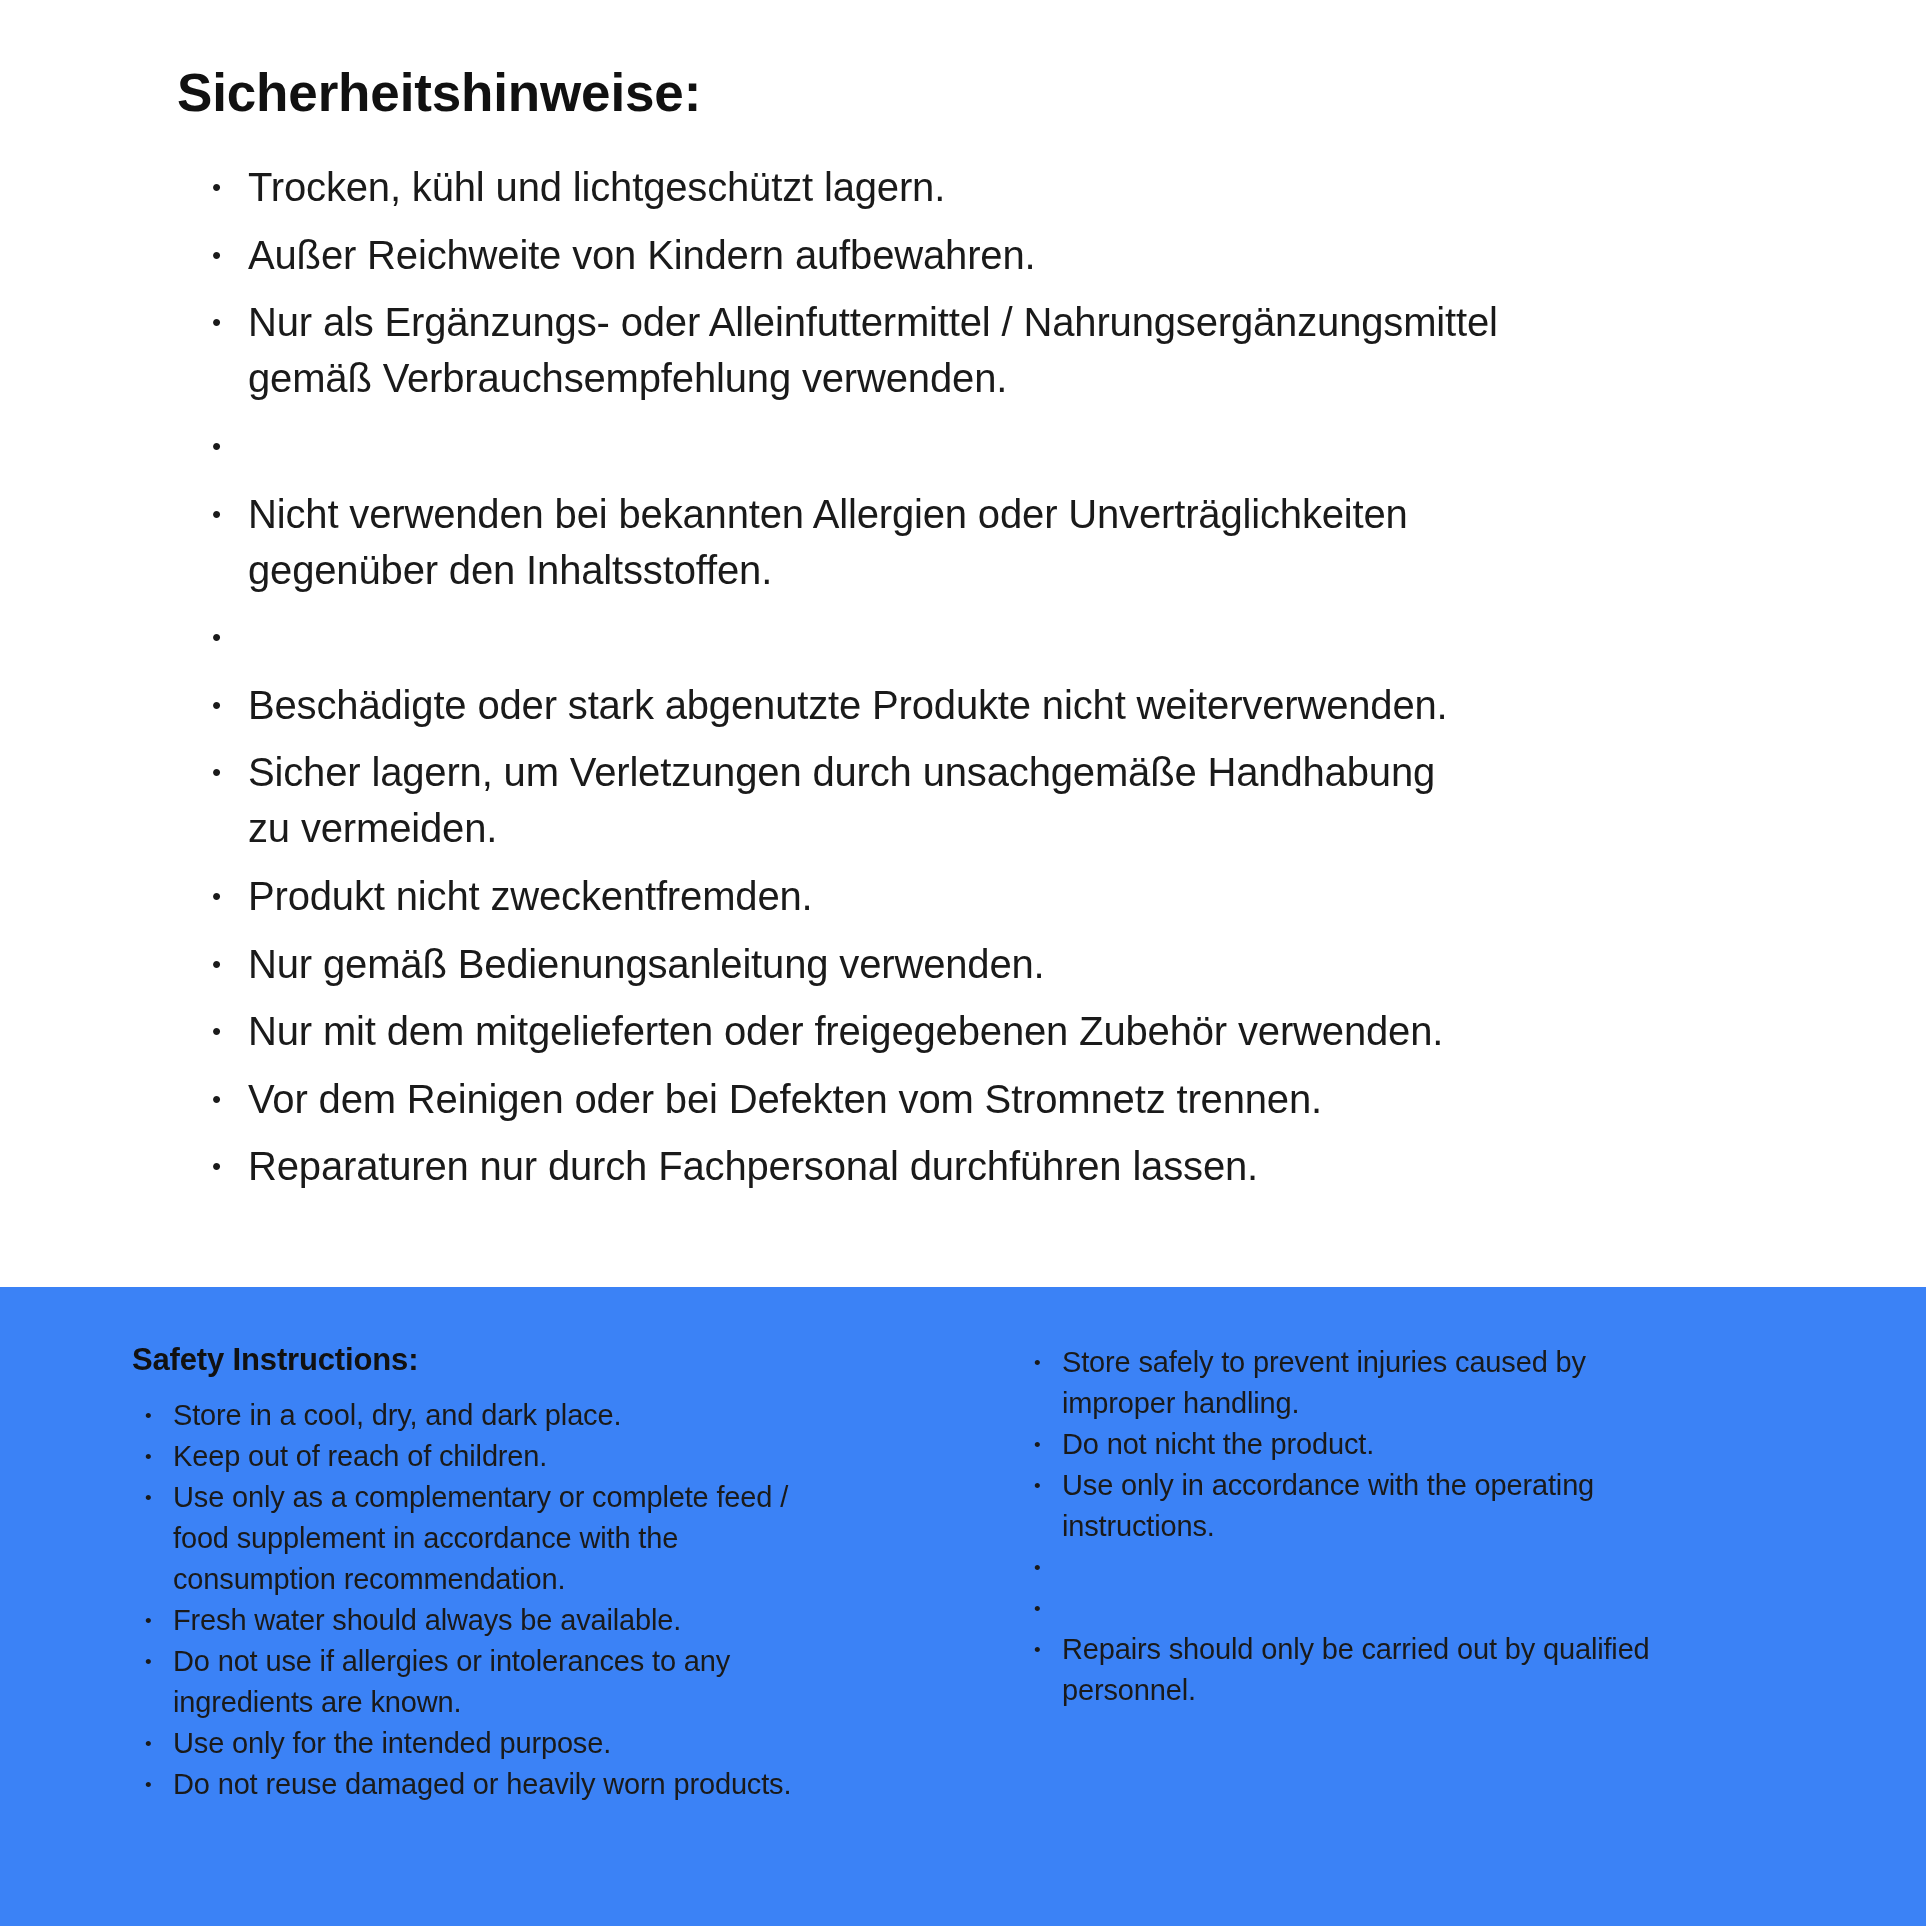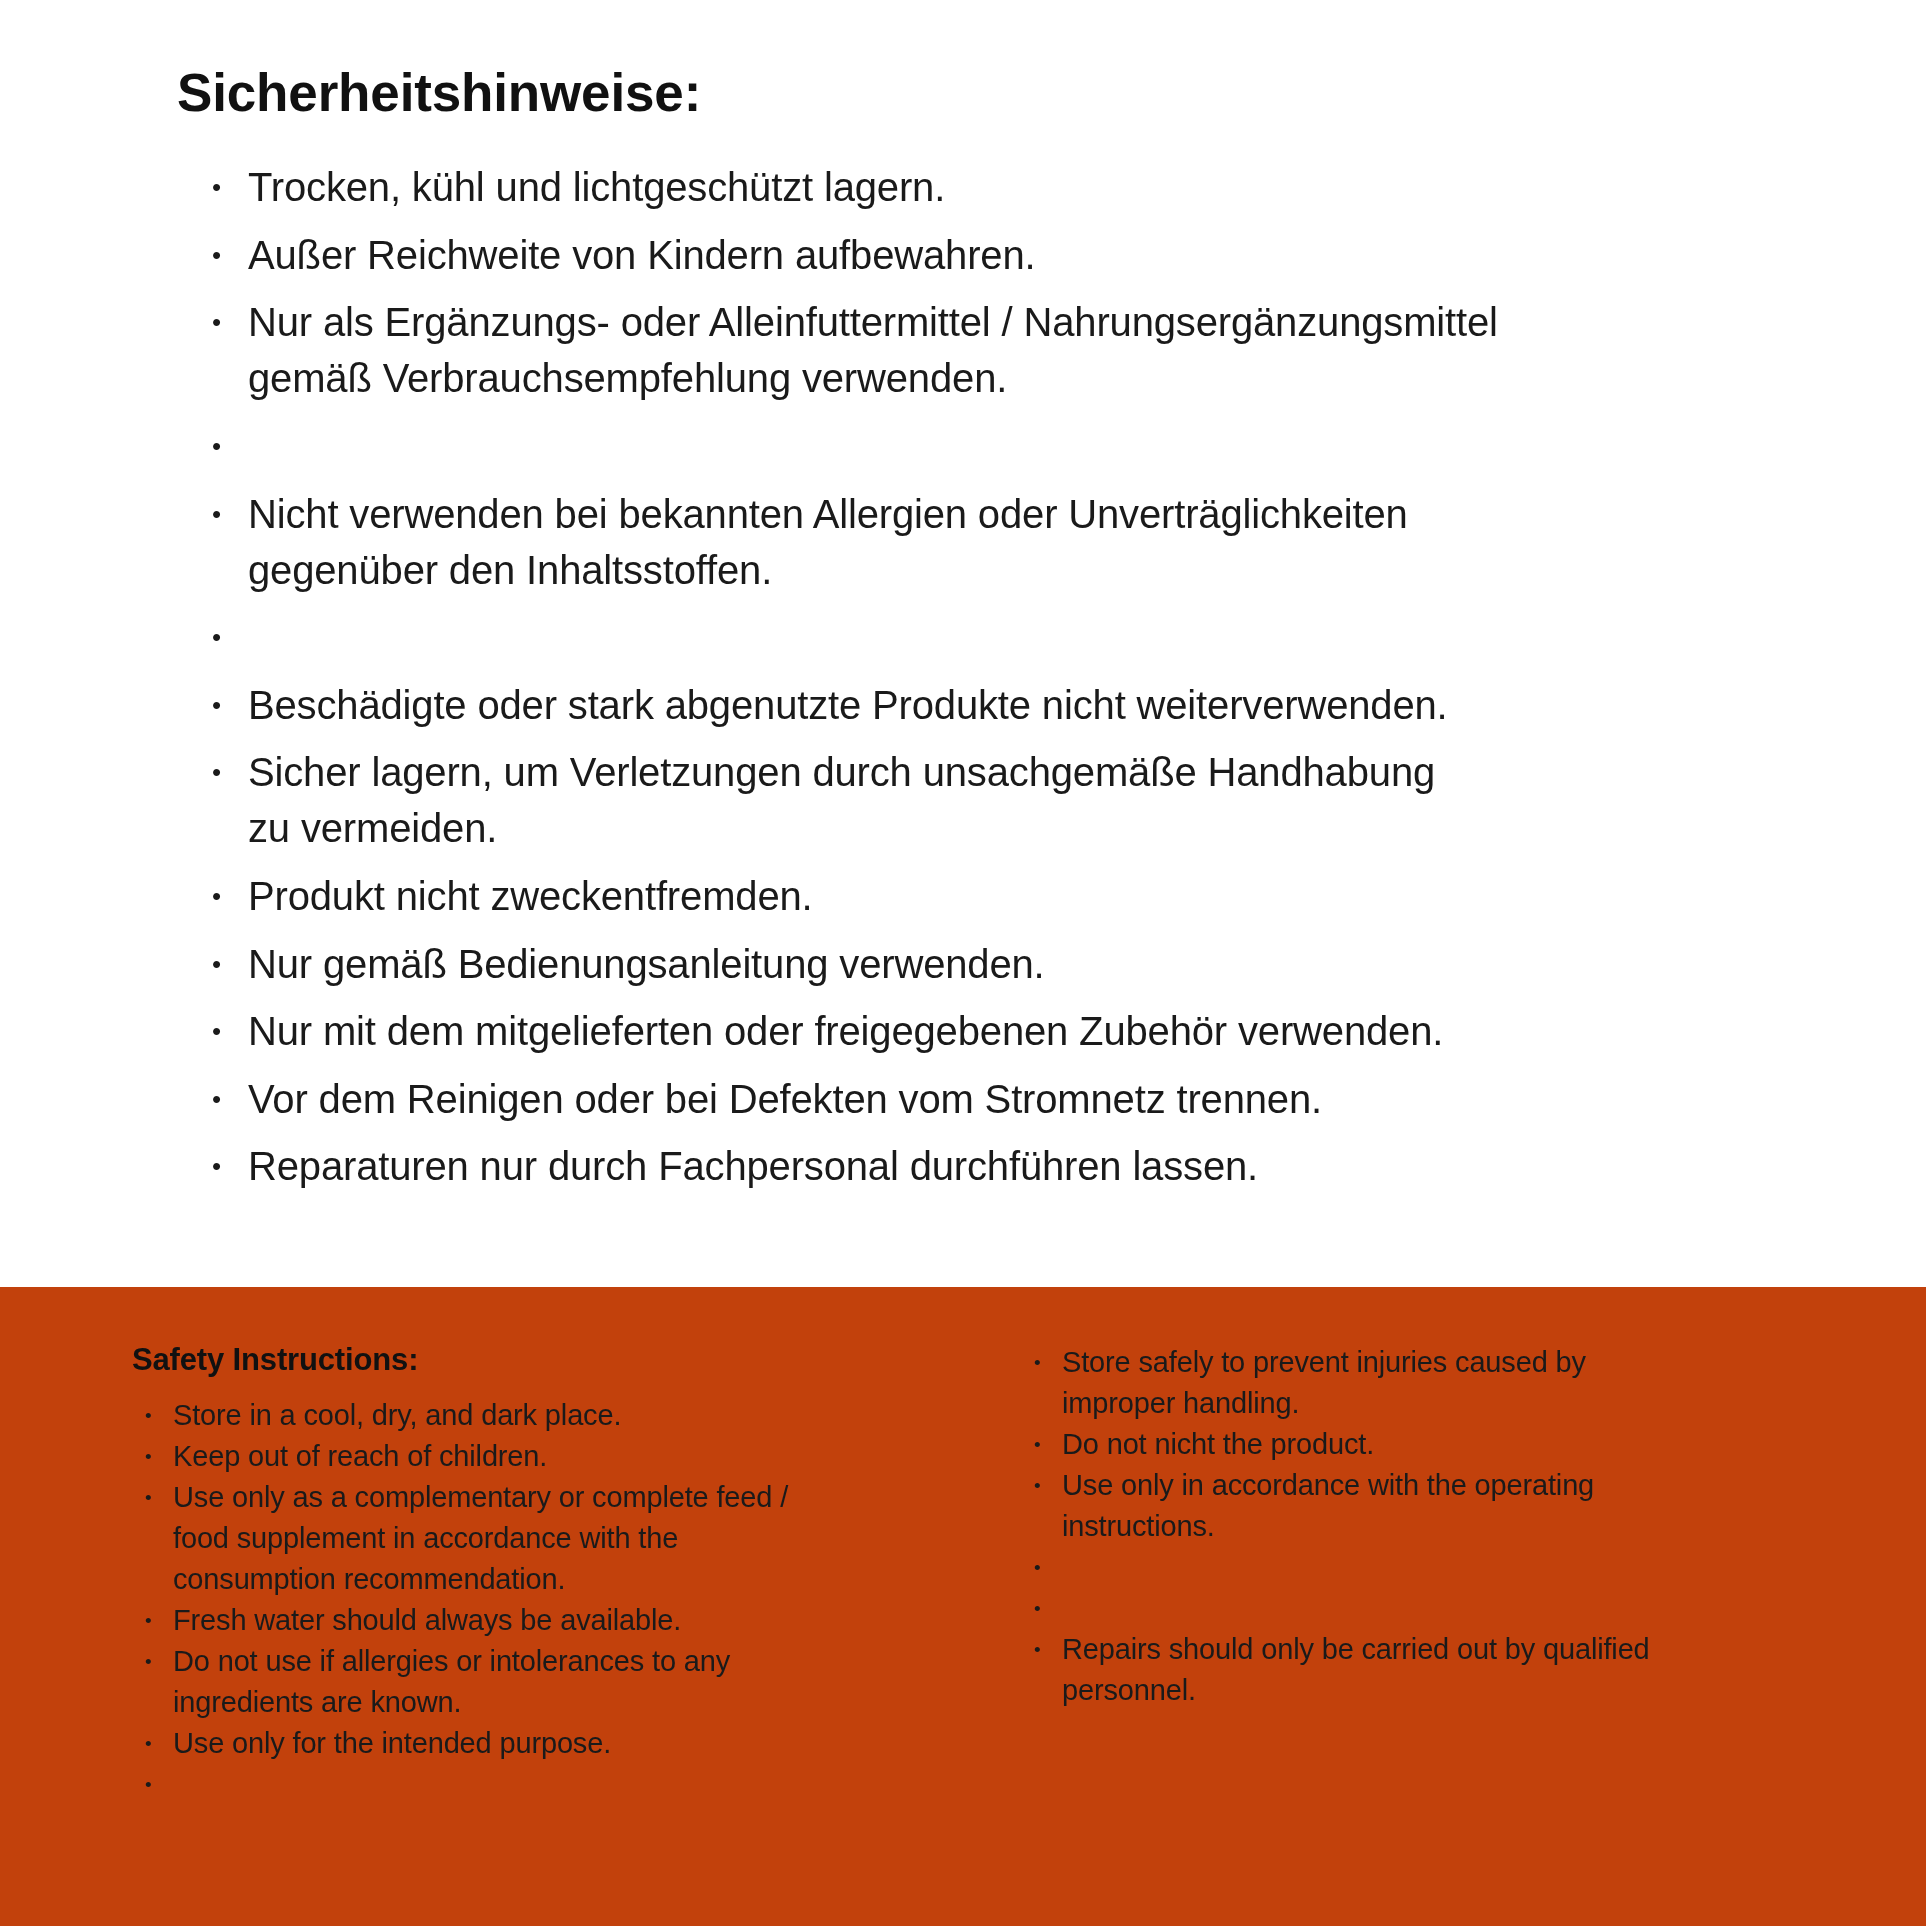--- a/index.html
+++ b/index.html
@@ -47,21 +47,21 @@
   .item-text {
     white-space: pre-line;
   }
   .section-de .item-text { max-width: 1605px; }
 
   
   .section-en {
     margin-top: auto;
     height: 639px;
     box-sizing: border-box;
-    background: #c2410c;
+    background: #3b82f6;
     padding: 55px 77px 0 132px;
   }
   .en-columns {
     display: grid;
     grid-template-columns: 876px 1fr;
     column-gap: 26px;
     align-items: start;
   }
   .section-en h2 {
     margin: 0 0 16.7px 0;
@@ -170,20 +170,21 @@
             <span class="bullet">•</span>
             <span class="item-text">Do not use if allergies or intolerances to any
 ingredients are known.</span>
           </li>
           <li>
             <span class="bullet">•</span>
             <span class="item-text">Use only for the intended purpose.</span>
           </li>
           <li>
             <span class="bullet">•</span>
+            <span class="item-text">Do not reuse damaged or heavily worn products.</span>
           </li>
         </ul>
     </div>
     <div class="col-right">
       <ul class="bullet-list">
           <li>
             <span class="bullet">•</span>
             <span class="item-text">Store safely to prevent injuries caused by
 improper handling.</span>
           </li>

